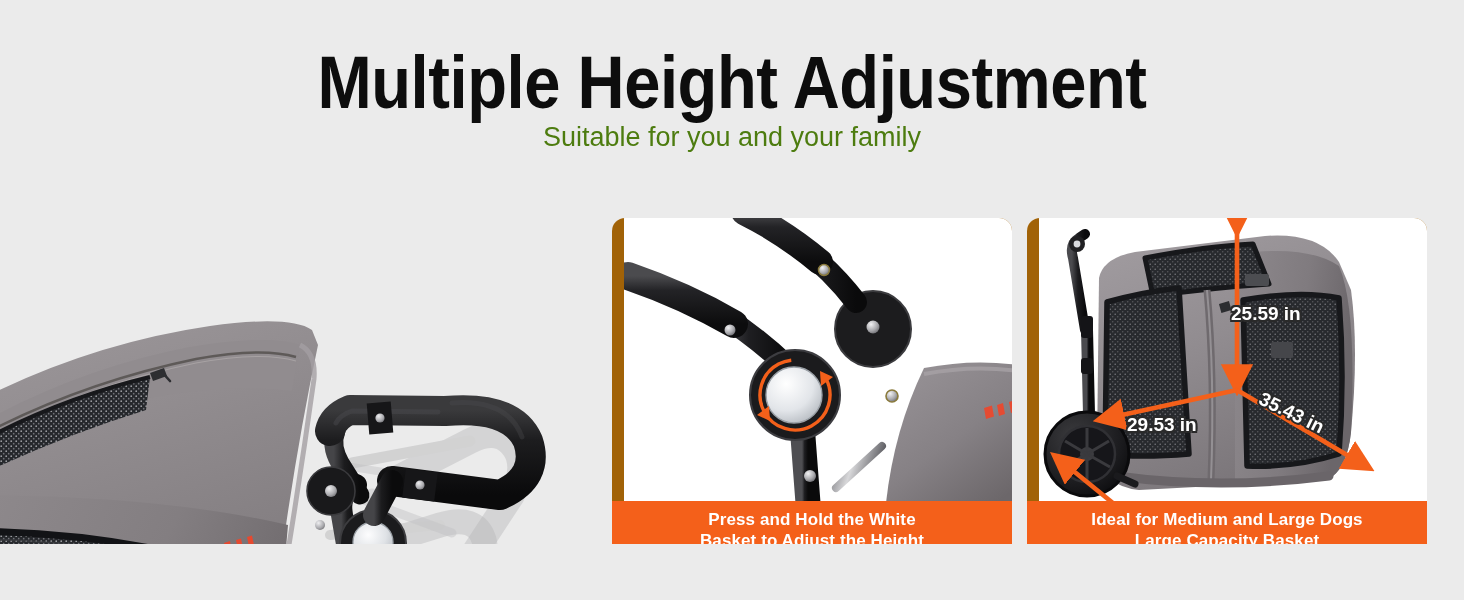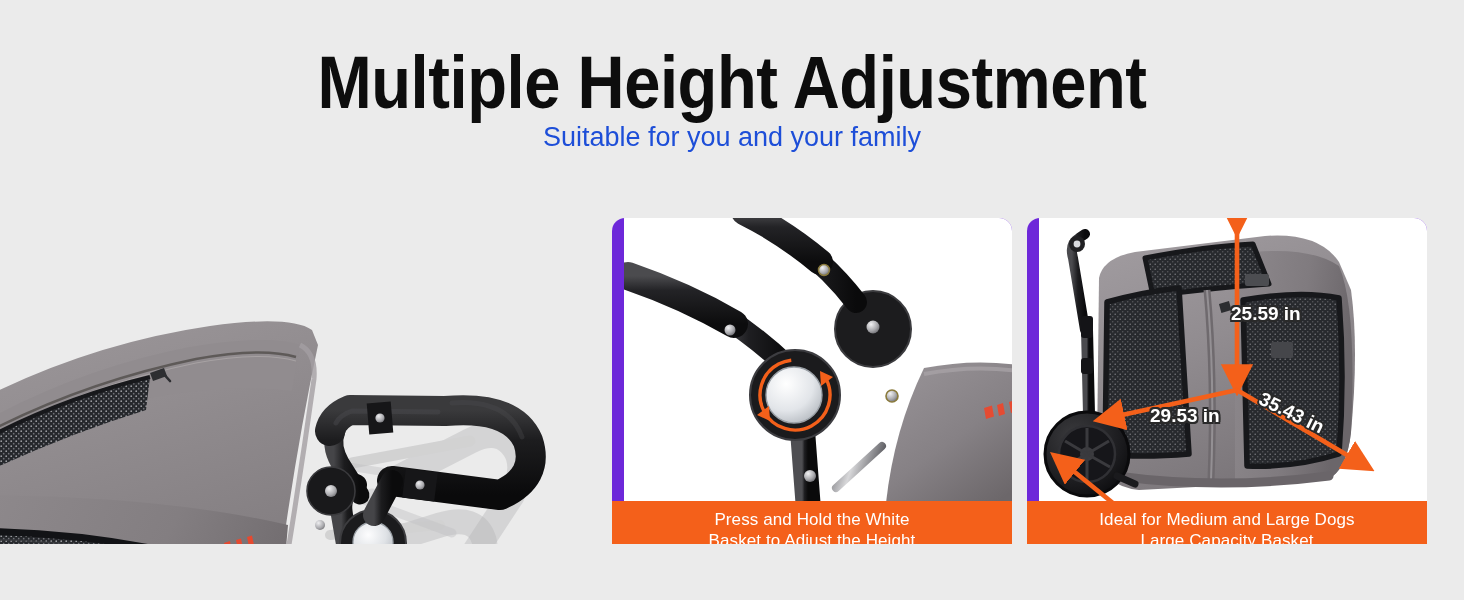--- a/index.html
+++ b/index.html
@@ -48,21 +48,21 @@
     transform-origin: center top;
     white-space: nowrap;
   }
   .page-subtitle {
     position: absolute;
     top: 120px; left: 0;
     width: 1464px;
     font-size: 27px;
     font-weight: 400;
     line-height: 34px;
-    color: #1d4ed8;
+    color: #4d7c0f;
     white-space: nowrap;
   }
 
   
   .hero {
     position: absolute;
     left: 0; top: 195px;
     width: 600px; height: 405px;
     overflow: hidden;
   }
@@ -80,63 +80,63 @@
   }
   .card.card-mid   { left: 612px; }
   .card.card-right { left: 1027px; }
 
   .card-photo {
     position: absolute;
     top: 0; left: 0;
     width: 400px;
     height: 285px;
     overflow: hidden;
-    background: #6d28d9;
+    background: #a16207;
     padding-left: 12px;
   }
   .card-photo svg { display: block; }
 
   .card-caption {
     position: absolute;
     left: 0; bottom: 0;
     width: 400px;
     height: 57px;
     background: #f4601a;
     color: #ffffff;
     display: flex;
     flex-direction: column;
     align-items: center;
     justify-content: center;
     border-bottom-left-radius: 13px;
     border-bottom-right-radius: 13px;
   }
   .card-caption .cap-line {
     font-size: 17px;
-    font-weight: normal;
+    font-weight: bold;
     line-height: 21px;
     letter-spacing: 0.1px;
     white-space: nowrap;
   }
 
   
   .dim-label {
     position: absolute;
     font-size: 19px;
     font-weight: bold;
     color: #ffffff;
     white-space: nowrap;
     text-shadow:
       -1.6px -1.6px 0 #2a2a2a,  1.6px -1.6px 0 #2a2a2a,
       -1.6px  1.6px 0 #2a2a2a,  1.6px  1.6px 0 #2a2a2a,
        0 -1.8px 0 #2a2a2a, 0 1.8px 0 #2a2a2a,
       -1.8px 0 0 #2a2a2a, 1.8px 0 0 #2a2a2a;
     pointer-events: none;
   }
   .dim-h      { left: 204px; top: 85px; }
-  .dim-w      { left: 100px; top: 187px; margin-left: 23px; }
+  .dim-w      { left: 100px; top: 196px; }
   .dim-d      { left: 238px; top: 170px; transform: rotate(26deg); transform-origin: left top; }
 </style>
 </head>
 <body>
 
 <div id="stage">
 
   <div class="header">
     <div class="page-title">Multiple Height Adjustment</div>
     <div class="page-subtitle">Suitable for you and your family</div>

